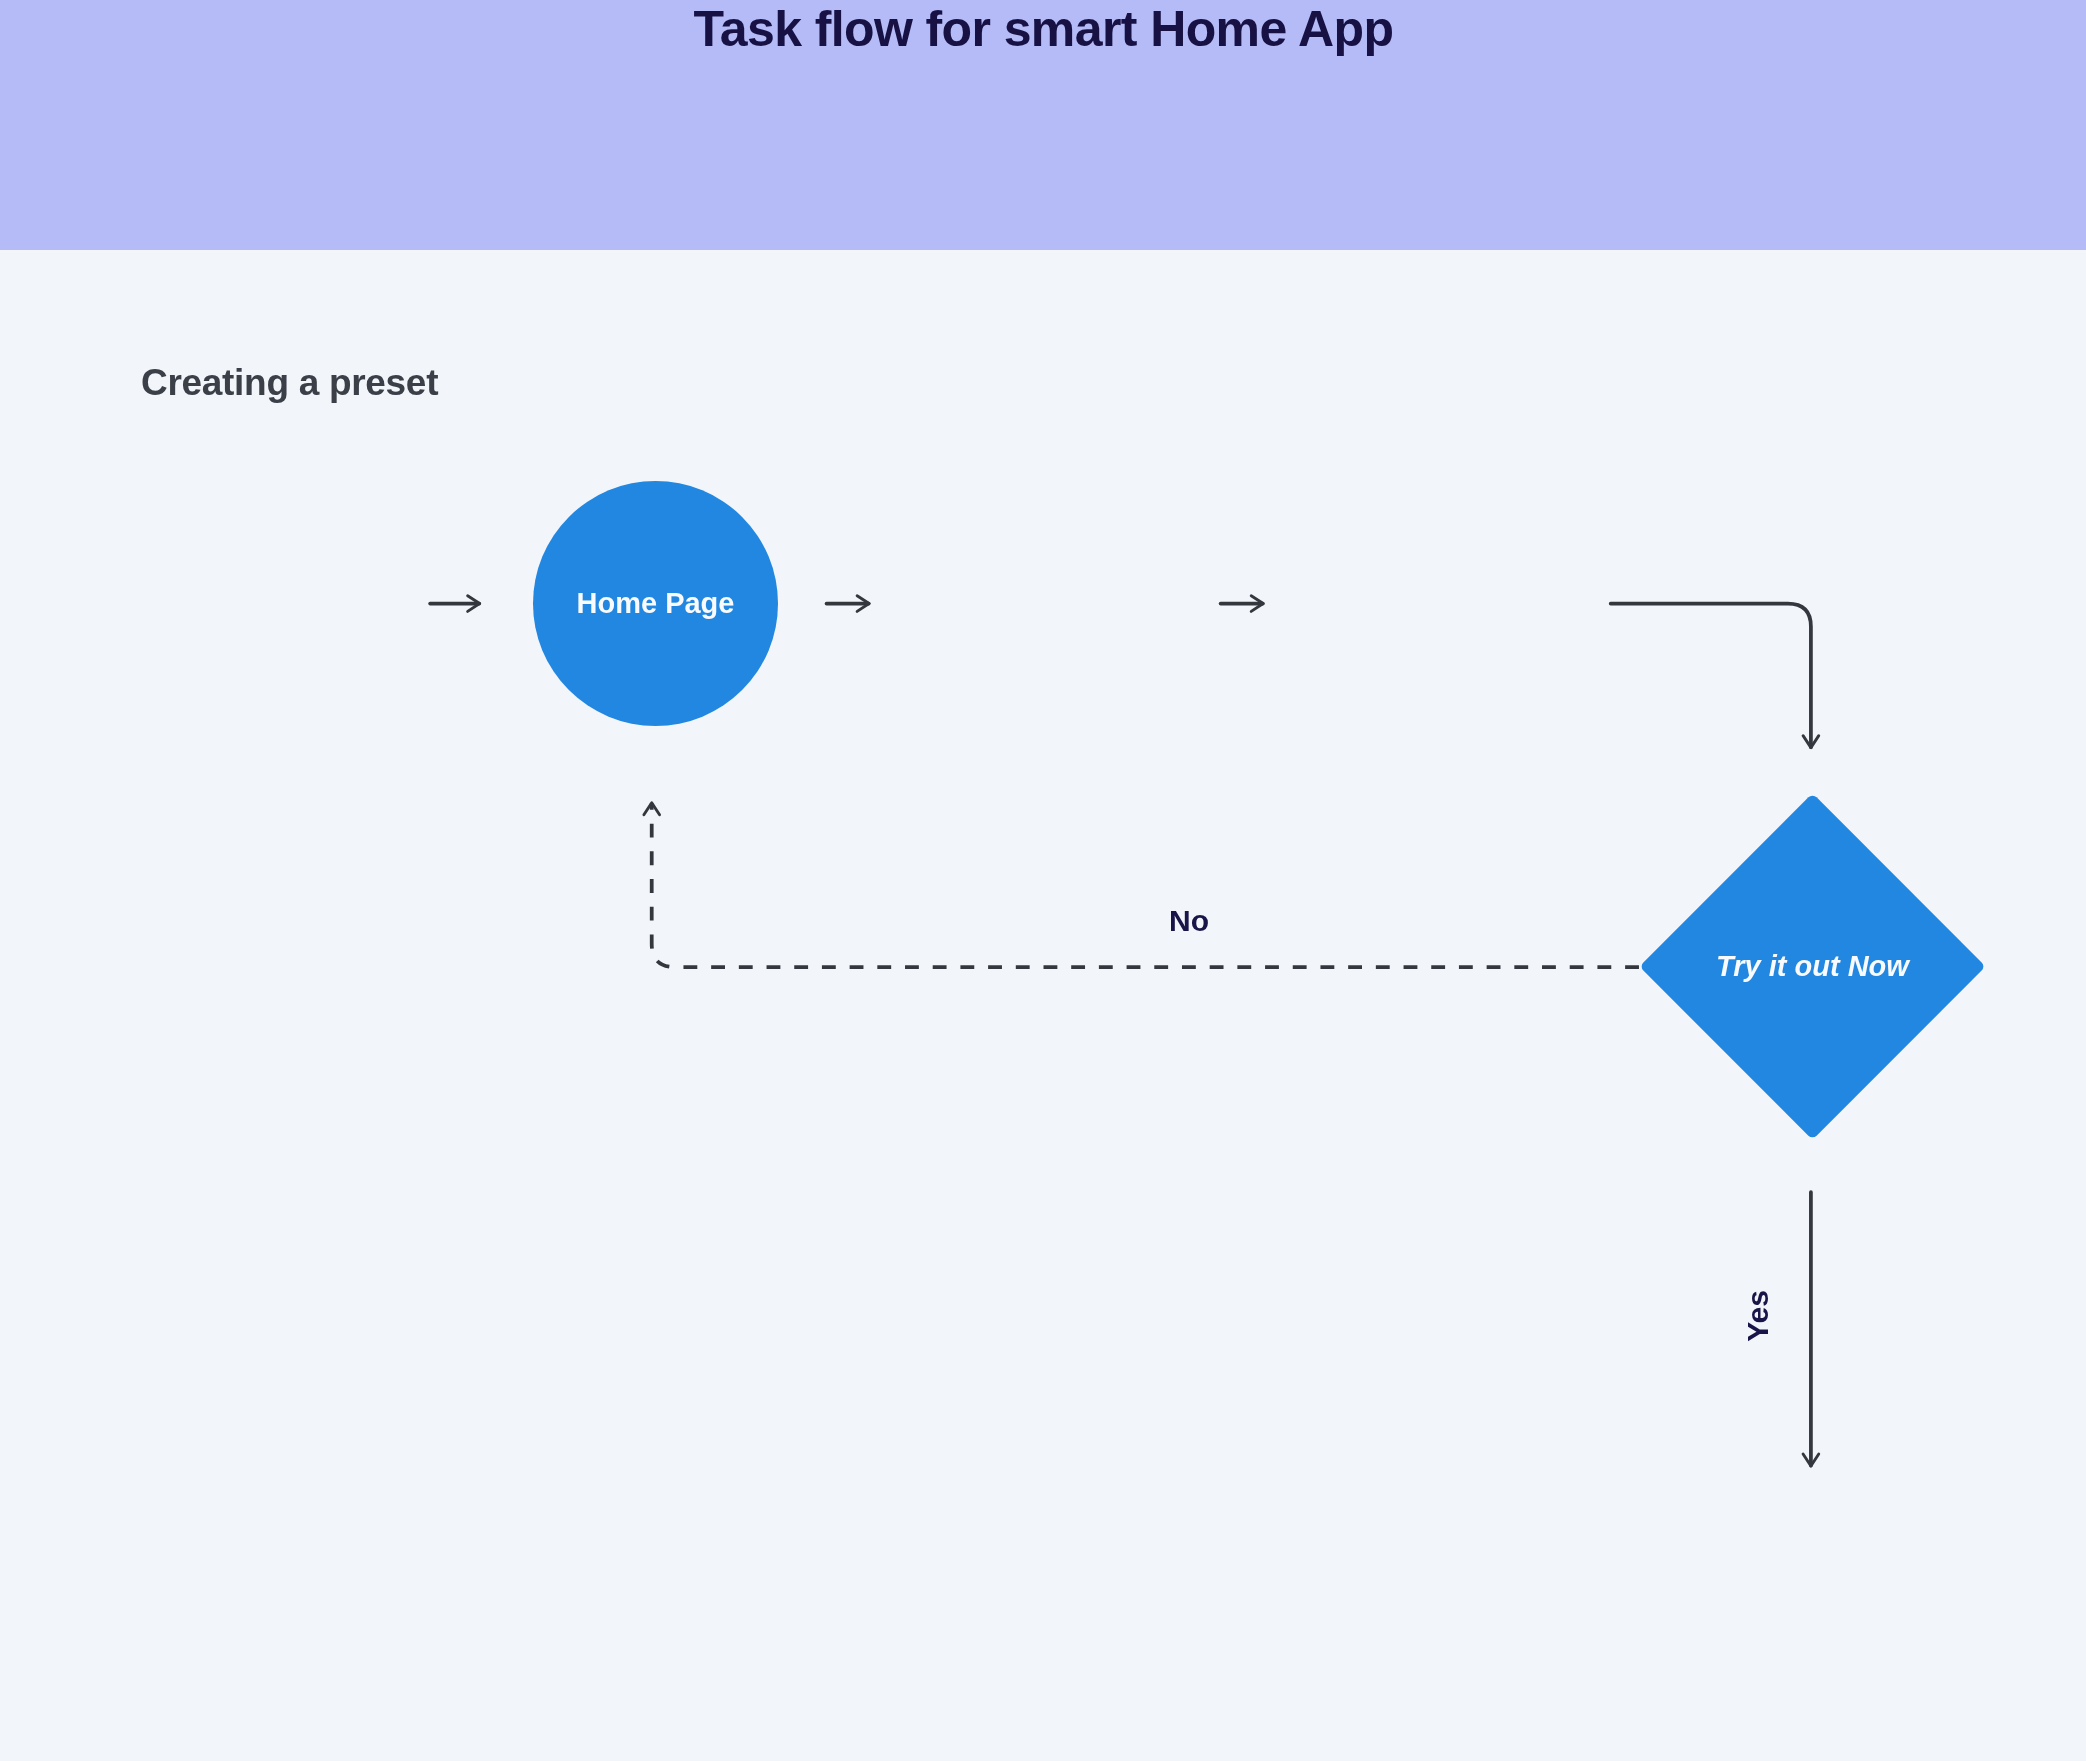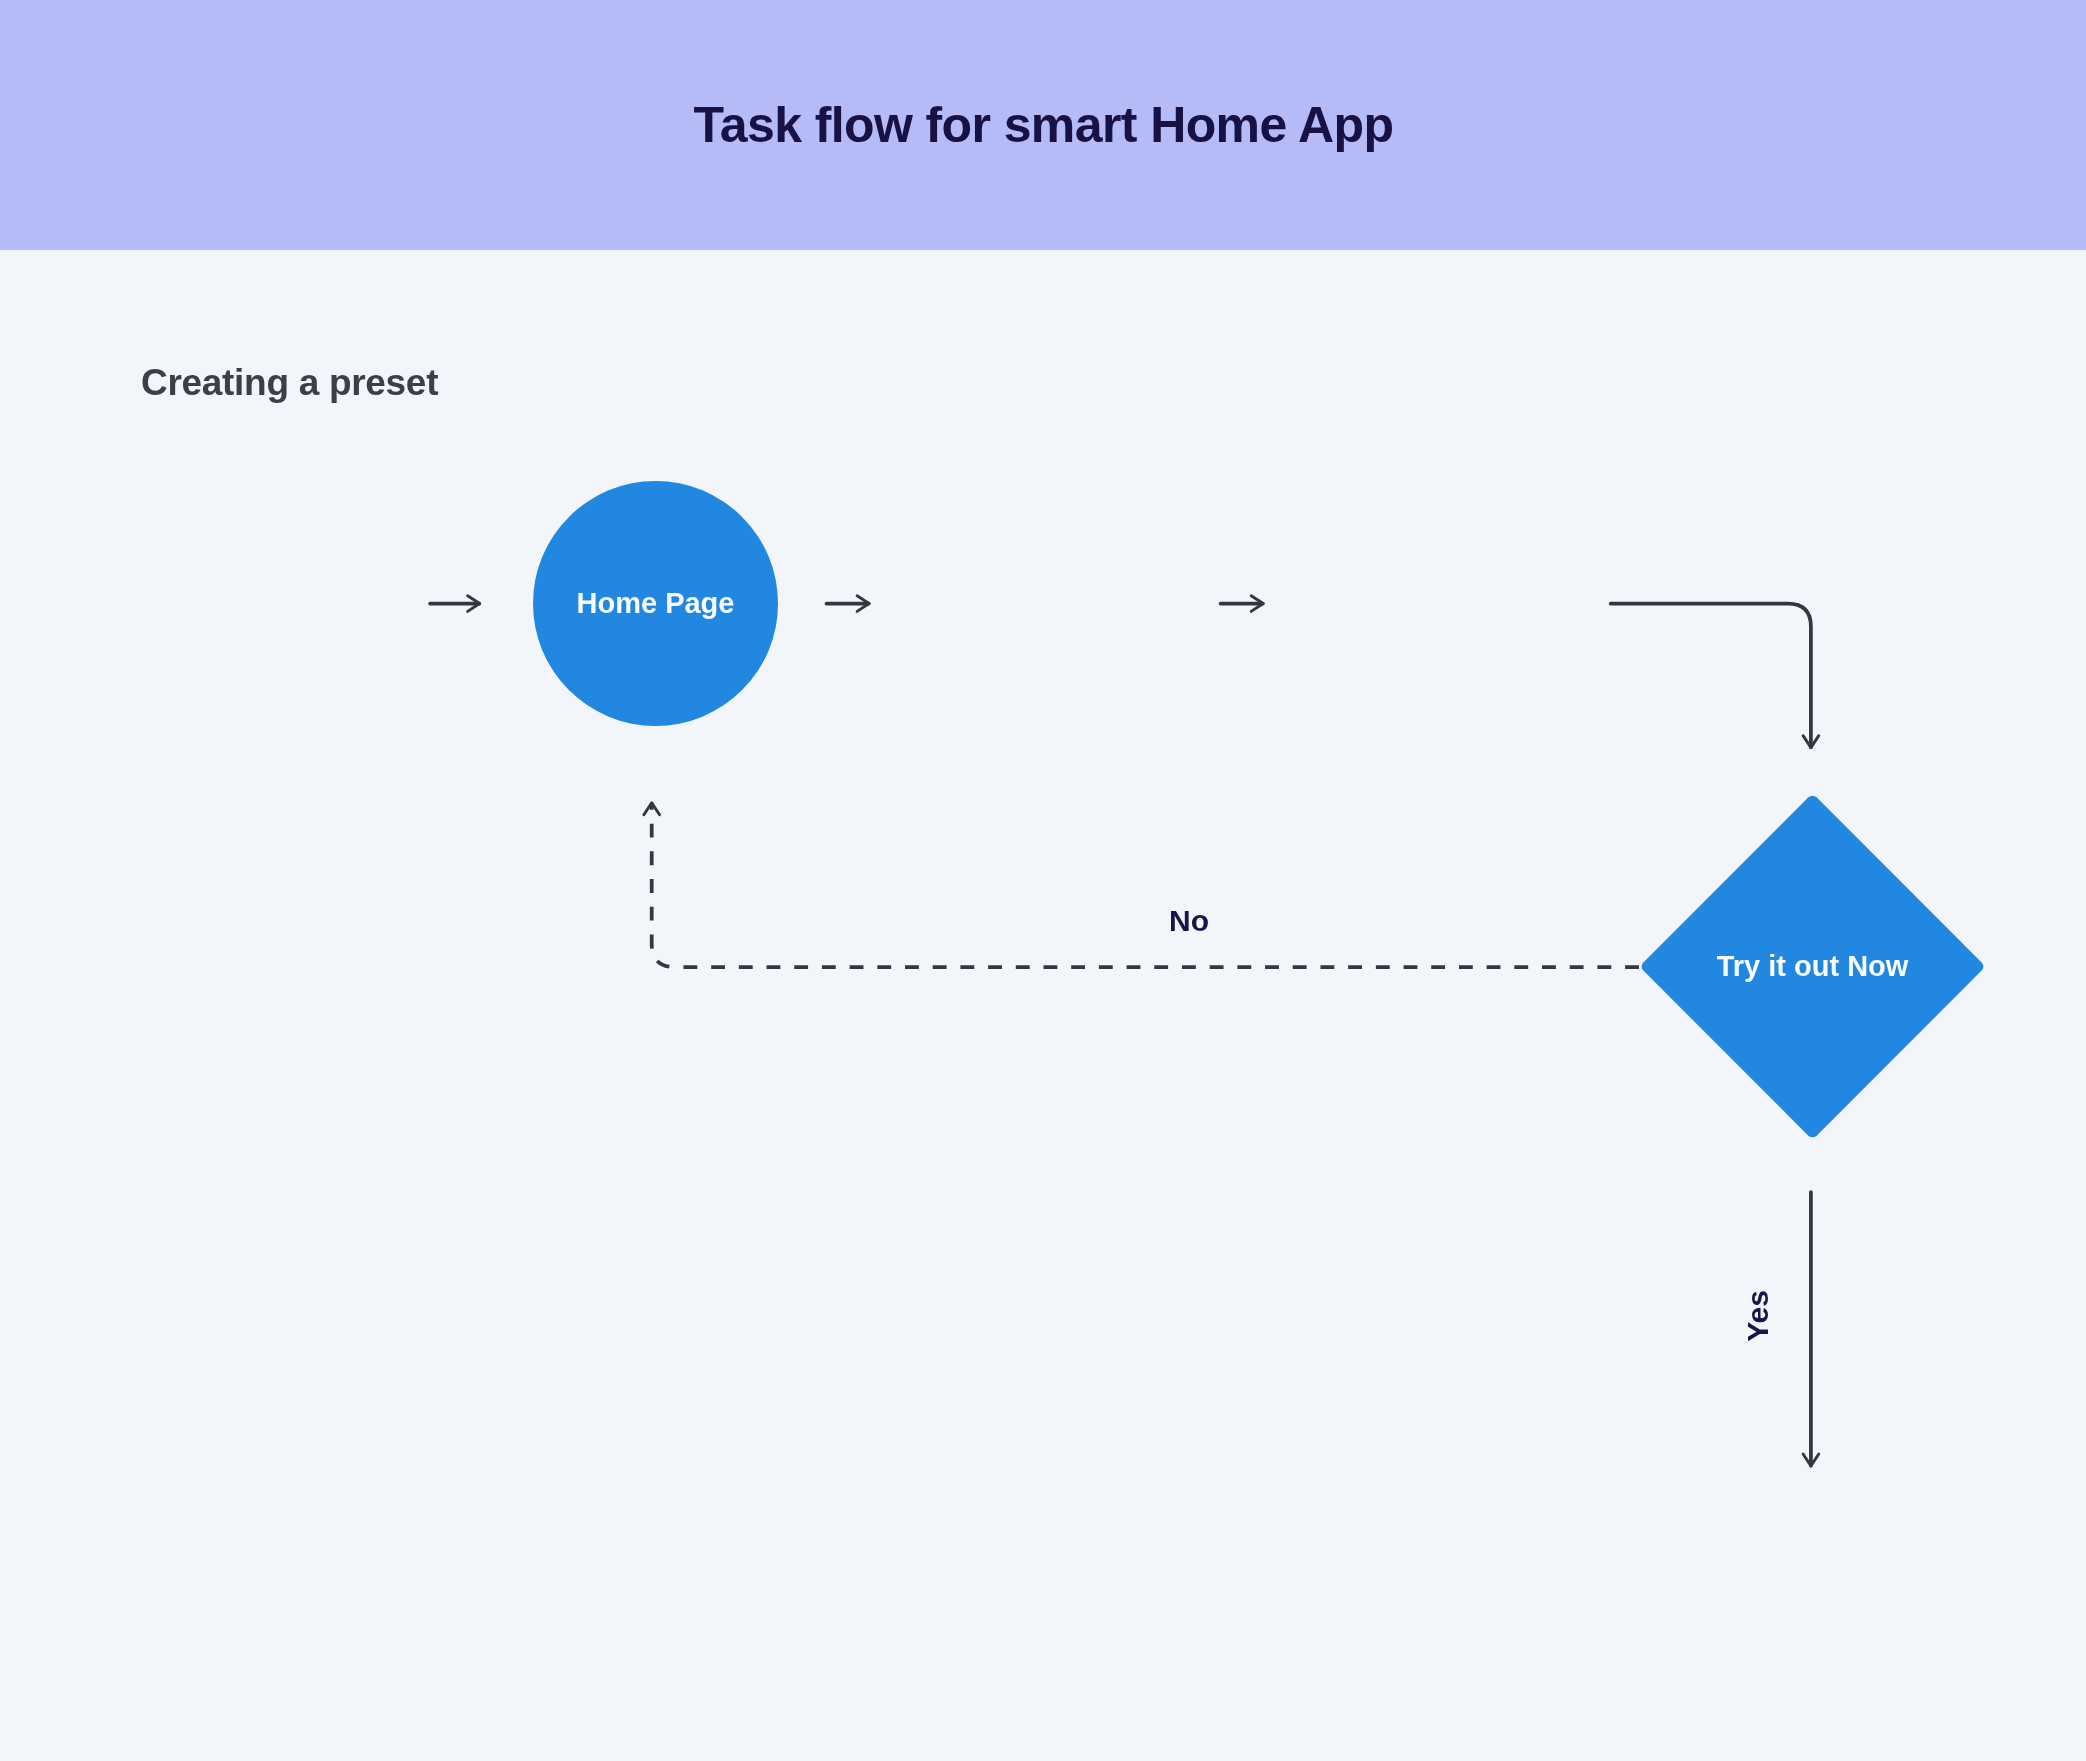--- a/index.html
+++ b/index.html
@@ -17,21 +17,21 @@
     width:2087px;height:1761px;
     background:var(--page-bg);
     font-family:"Liberation Sans", sans-serif;
     overflow:hidden;
   }
   .canvas{position:relative;width:2087px;height:1761px;}
 
   .header-band{
     position:absolute;left:0;top:0;width:2087px;height:250px;
     background:var(--header-bg);
-    display:flex;align-items:center;justify-content:center;
+    display:flex;align-items:flex-start;justify-content:center;
   }
   .page-title{
     color:var(--title-color);
     font-size:50px;font-weight:700;letter-spacing:-0.6px;
   }
 
   .section-heading{
     position:absolute;left:141px;top:362px;
     color:var(--heading-color);
     font-size:37px;font-weight:700;letter-spacing:-0.3px;
@@ -59,21 +59,21 @@
   }
   .diamond-shape{
     position:absolute;left:0;top:0;width:245px;height:245px;
     background:var(--node-fill);
     transform:rotate(45deg);
     border-radius:5.8px;
   }
   .diamond-label{
     position:absolute;left:-52px;top:0;width:349px;height:245px;
     display:flex;align-items:center;justify-content:center;text-align:center;
-    color:var(--node-text);font-size:29px;font-weight:700;
+    color:var(--node-text);font-size:29px;font-weight:700;font-style:italic;
   }
 
   .edge-label{
     position:absolute;
     color:var(--edge-label-color);
     font-size:30px;font-weight:700;
     white-space:nowrap;
   }
   .edge-label-no{left:1189px;top:921px;transform:translate(-50%,-50%);}
   .edge-label-yes{left:1758px;top:1316px;transform:translate(-50%,-50%) rotate(-90deg);}

